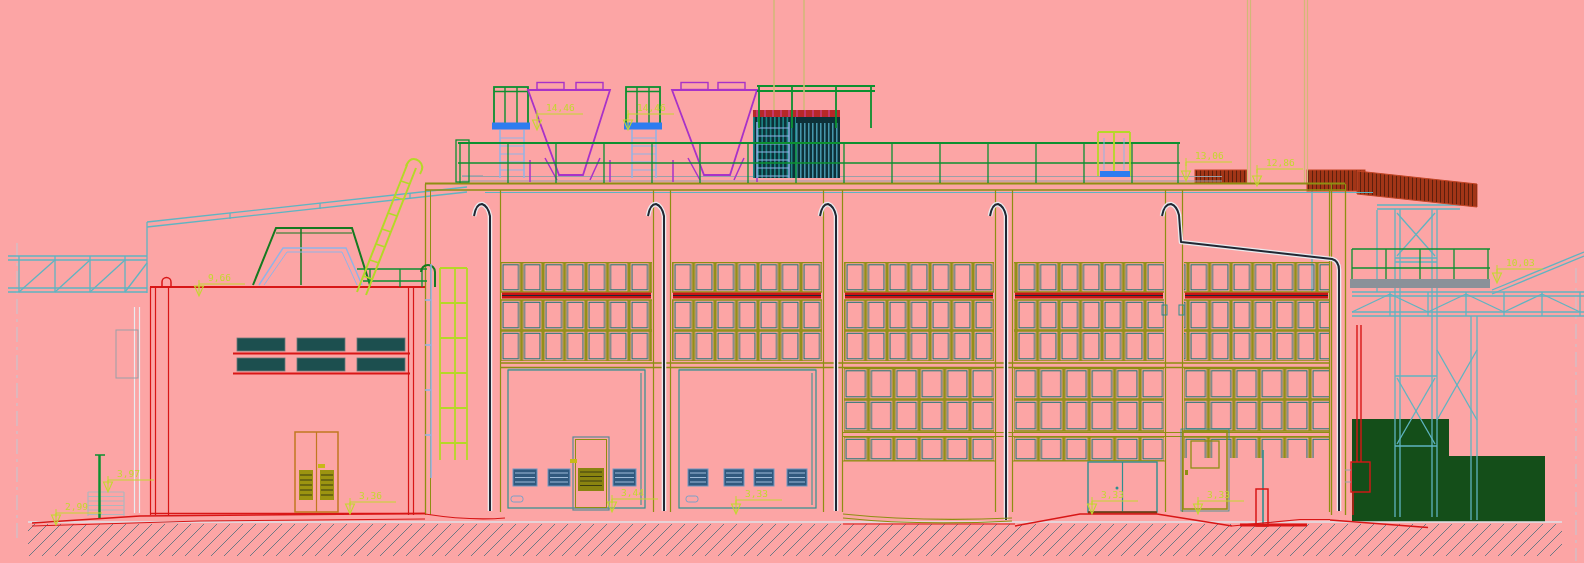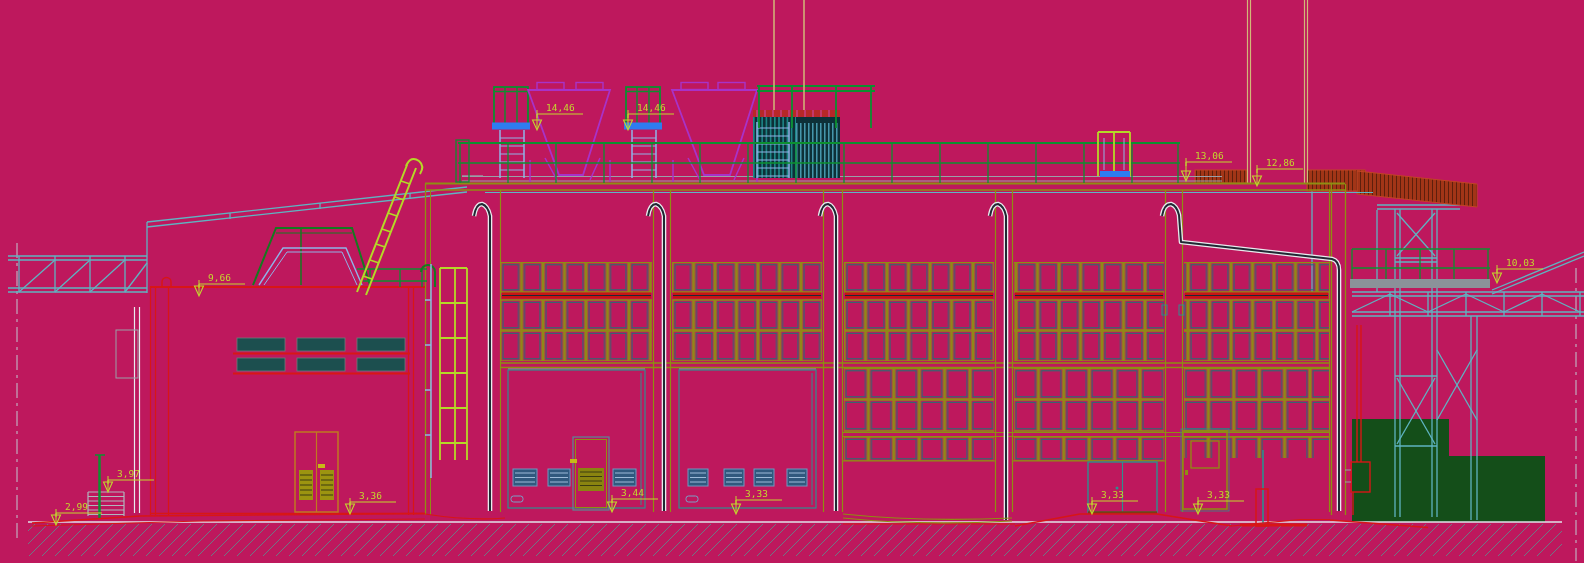--- a/index.html
+++ b/index.html
@@ -1,16 +1,16 @@
 <!DOCTYPE html>
 <html><head>
 <meta charset="utf-8">
 <style>
   html,body{margin:0;padding:0;background:#14181d;}
-  .stage{position:relative;width:1584px;height:563px;background:#be185d;overflow:hidden;
+  .stage{position:relative;width:1584px;height:563px;background:#fca5a5;overflow:hidden;
          font-family:"DejaVu Sans Mono", monospace;}
   svg{position:absolute;left:0;top:0;display:block;}
   text{font-family:"DejaVu Sans Mono", monospace;}
 </style>
 </head>
 <body>
 
 <div class="stage">
 <svg width="1584" height="563" viewBox="0 0 1584 563">
   <defs>

